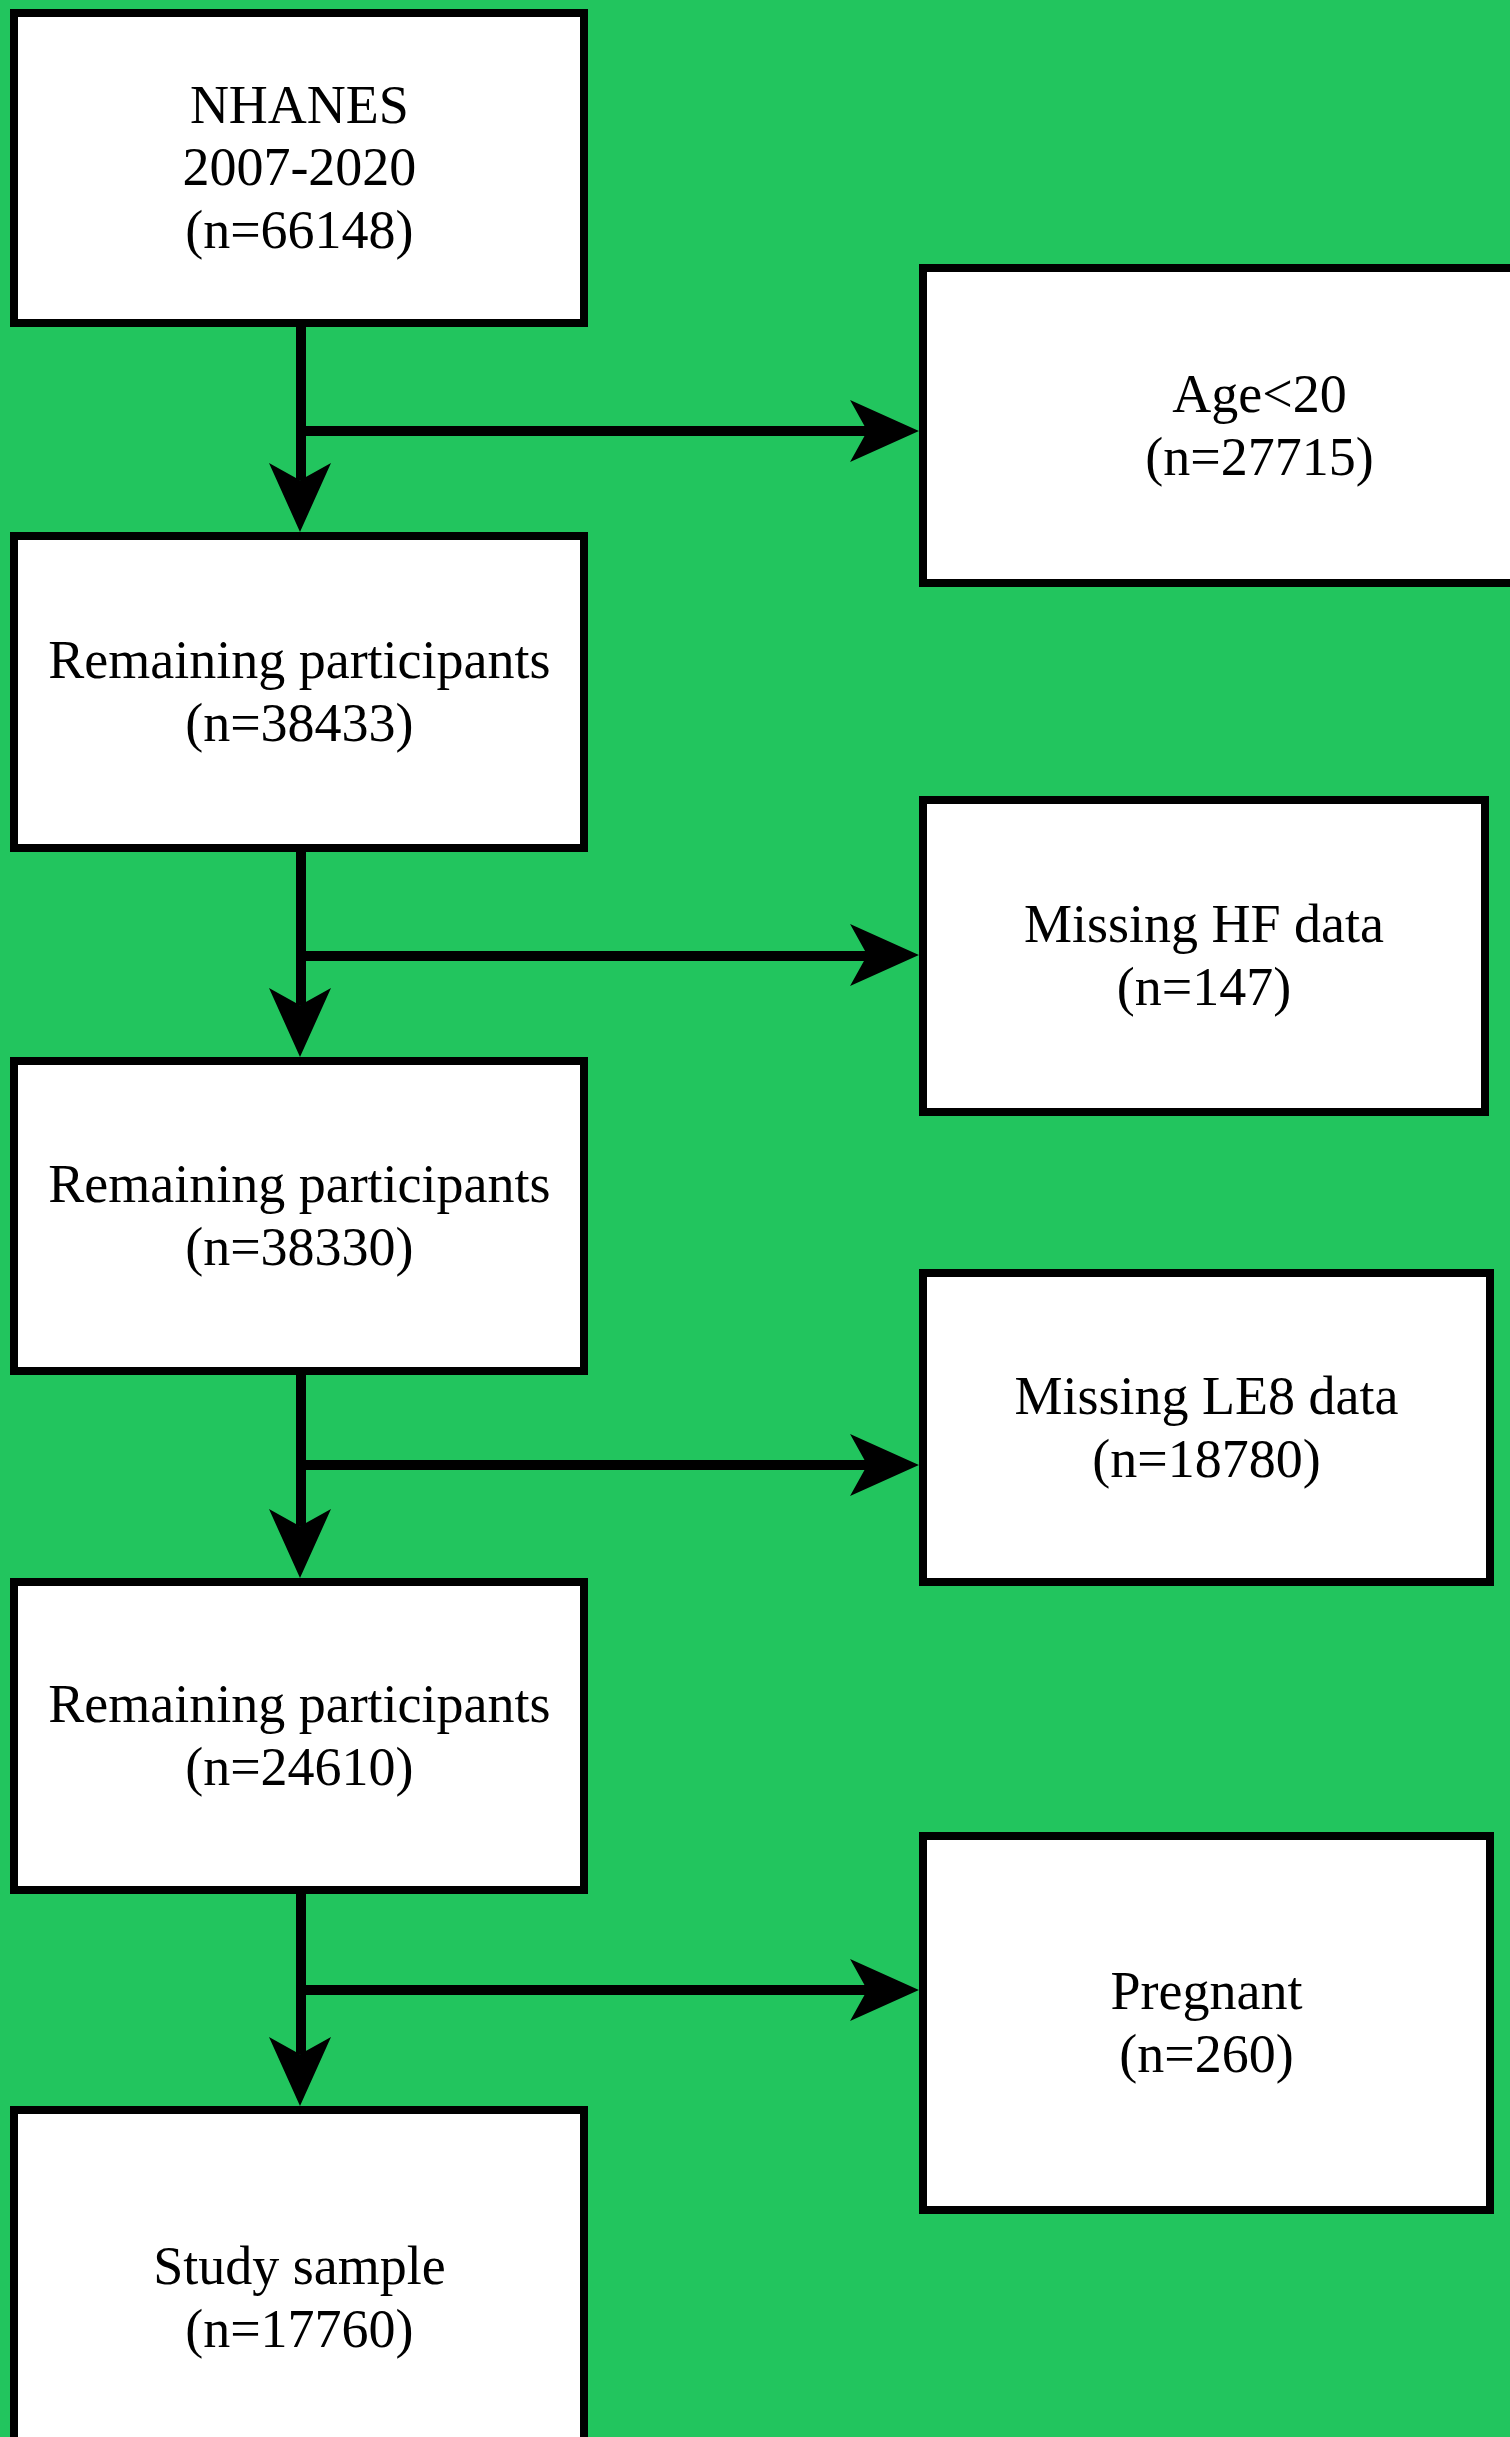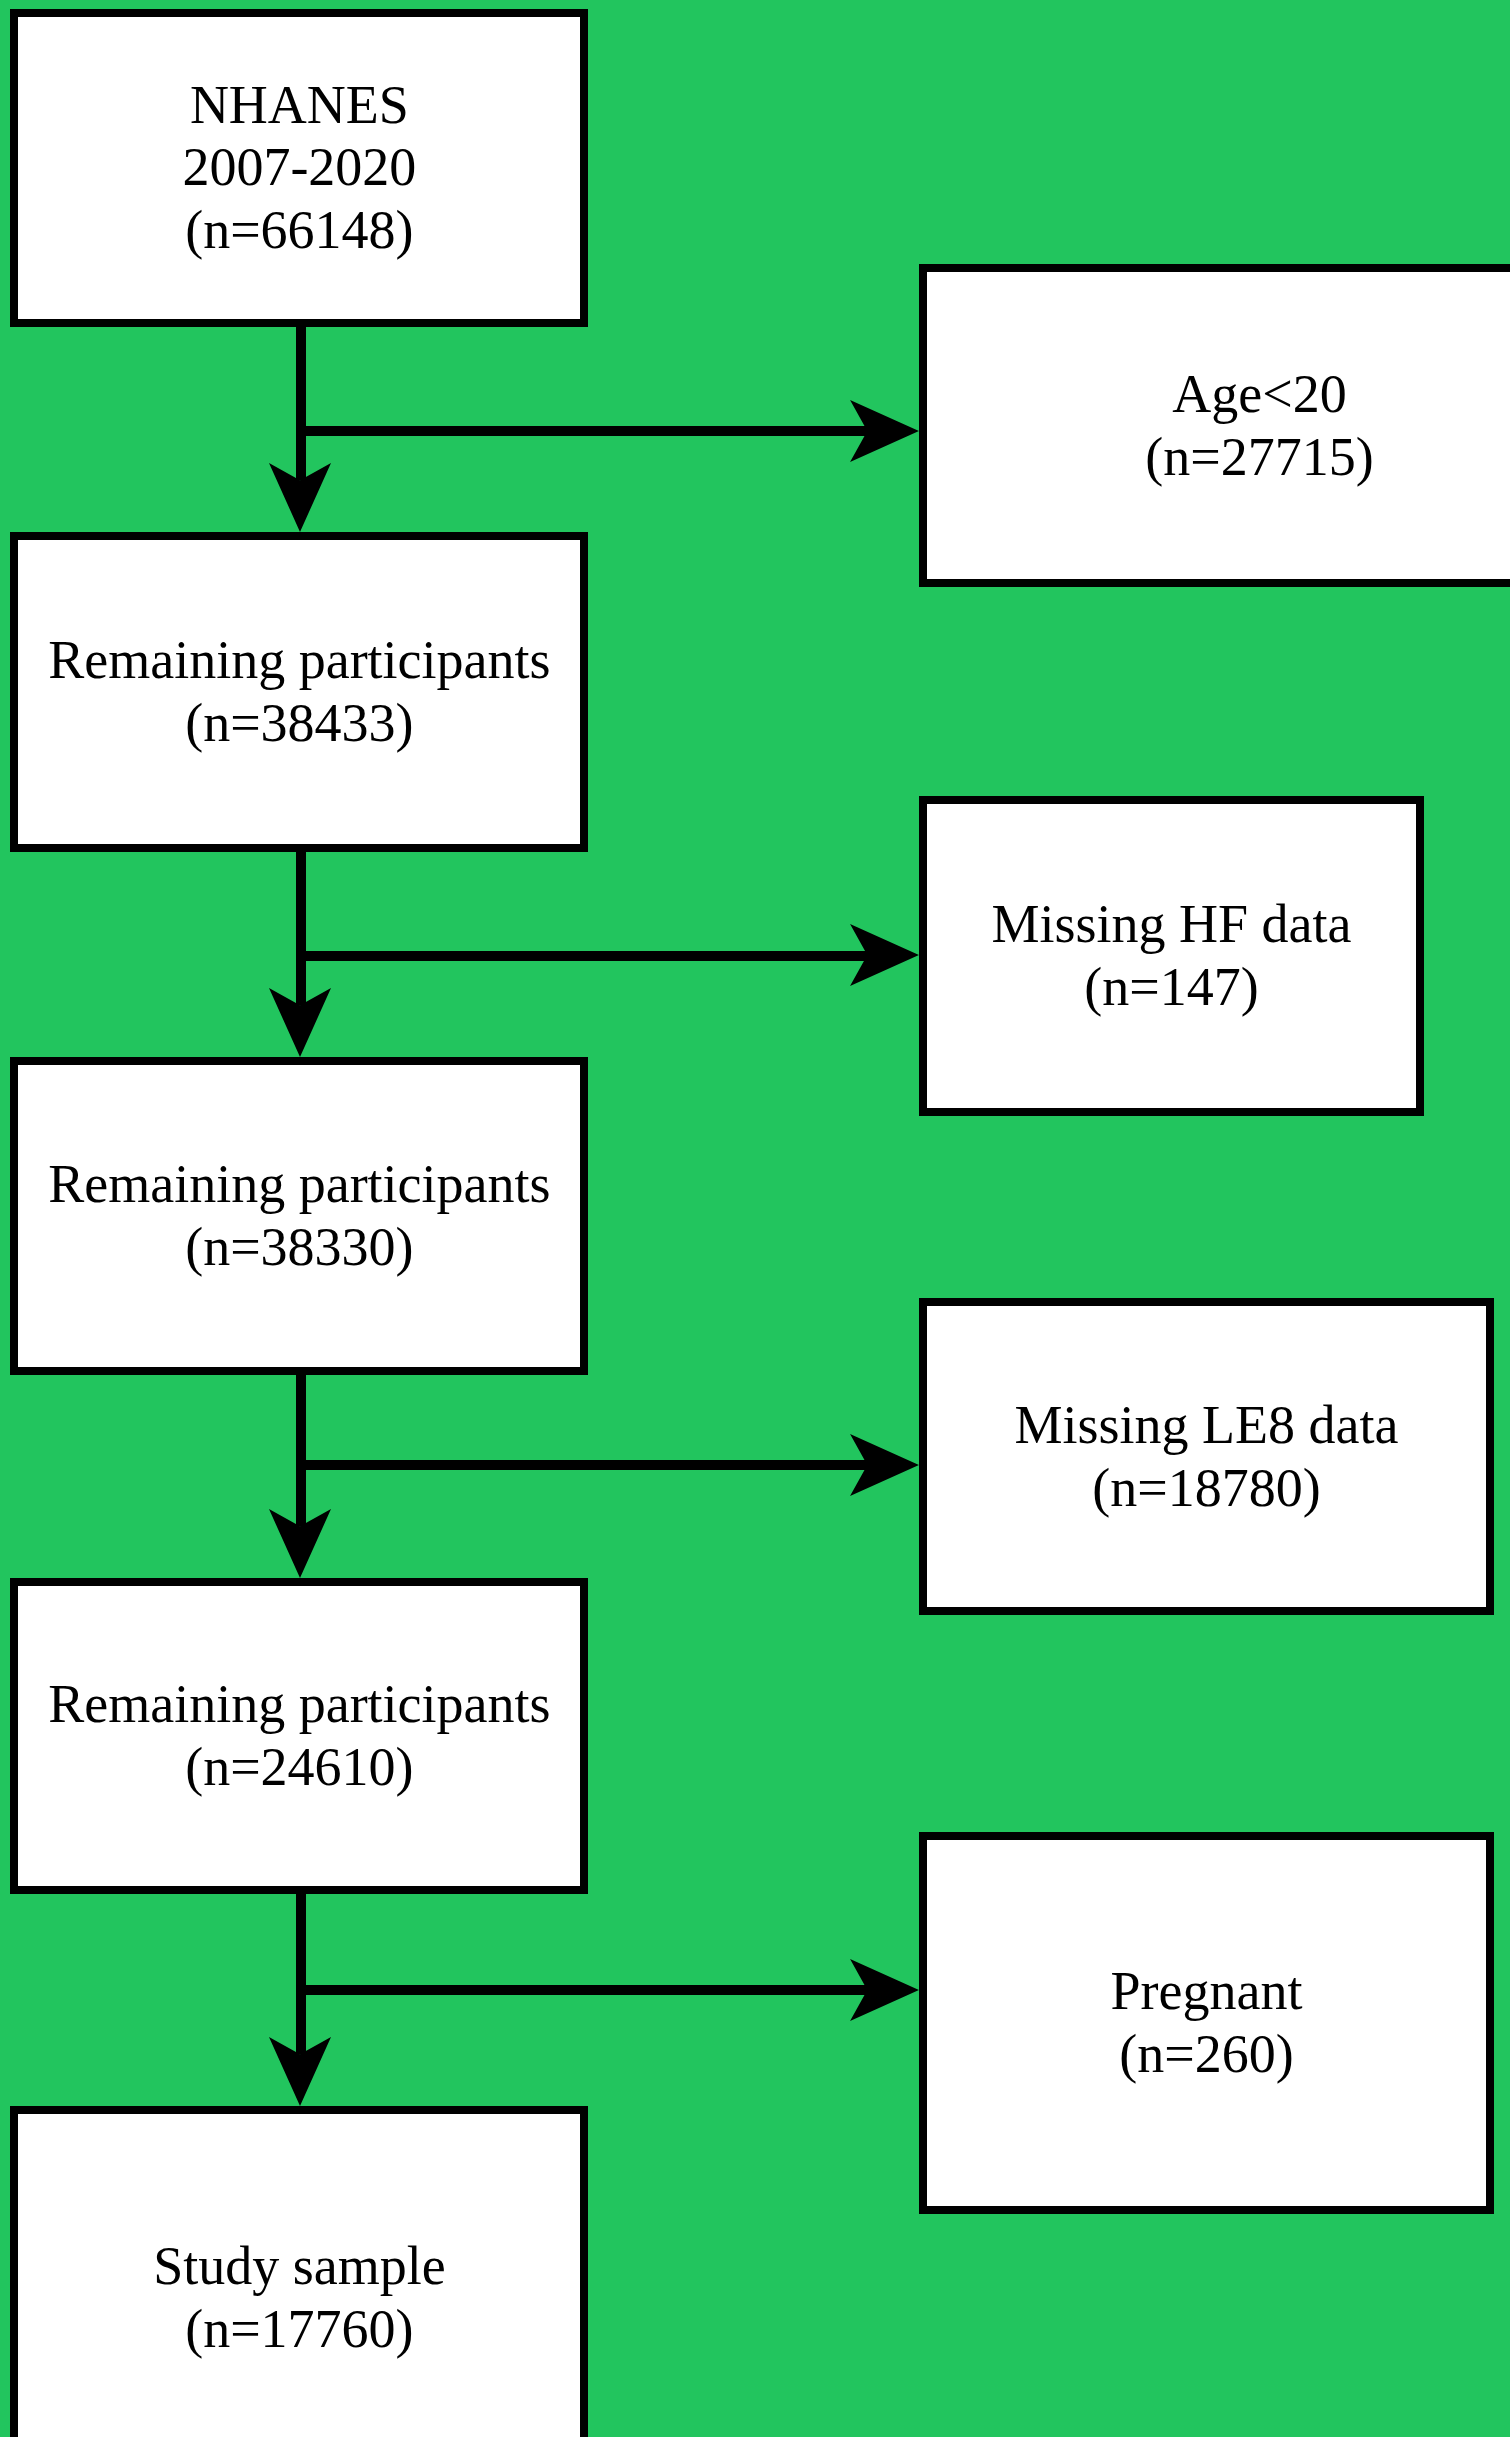--- a/index.html
+++ b/index.html
@@ -75,26 +75,26 @@
   <div class="box" style="left:10.4px; top:2106px; width:578px; height:384px;">
     <span class="line">Study sample</span>
     <span class="line">(n=17760)</span>
   </div>
 
   <div class="box" style="left:919px; top:264px; width:681px; height:323px;">
     <span class="line">Age&lt;20</span>
     <span class="line">(n=27715)</span>
   </div>
 
-  <div class="box" style="left:919px; top:796px; width:505px; height:320px;">
+  <div class="box" style="left:919px; top:796px; width:570px; height:320px;">
     <span class="line">Missing HF data</span>
     <span class="line">(n=147)</span>
   </div>
 
-  <div class="box" style="left:919px; top:1298px; width:575px; height:317px;">
+  <div class="box" style="left:919px; top:1269px; width:575px; height:317px;">
     <span class="line">Missing LE8 data</span>
     <span class="line">(n=18780)</span>
   </div>
 
   <div class="box" style="left:919px; top:1832px; width:575px; height:382px;">
     <span class="line">Pregnant</span>
     <span class="line">(n=260)</span>
   </div>
 
   <div class="vline" style="left:296px; top:327px; height:153px;"></div>

